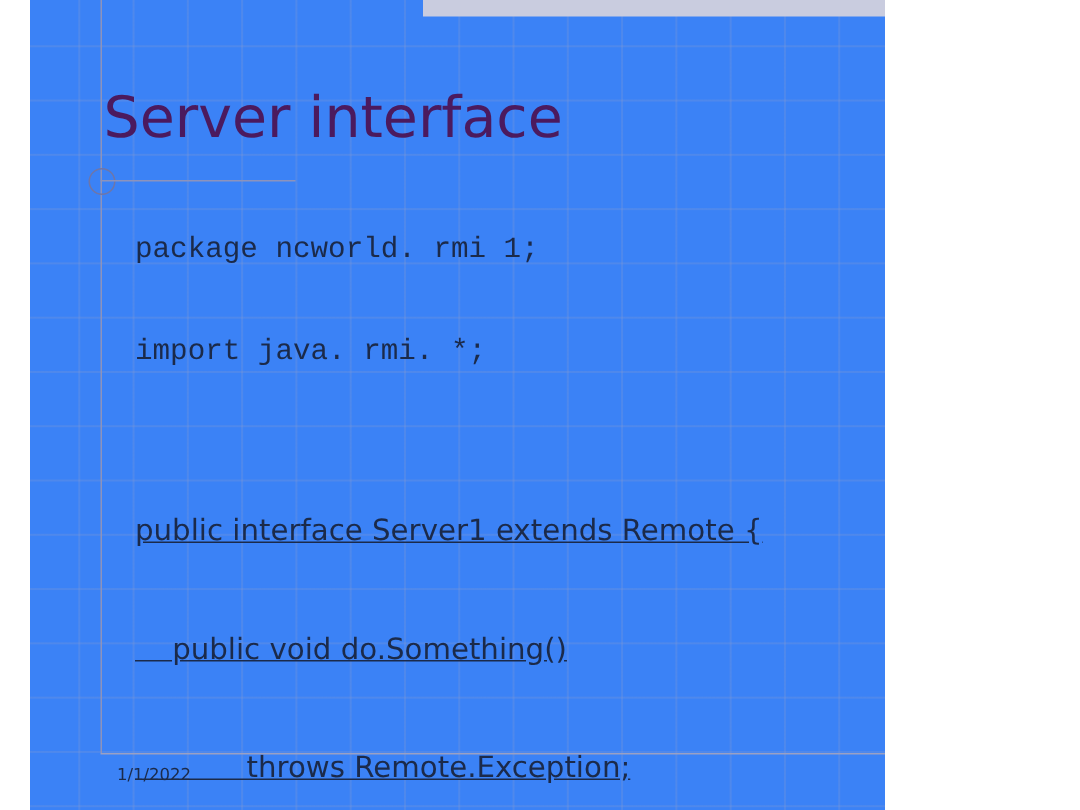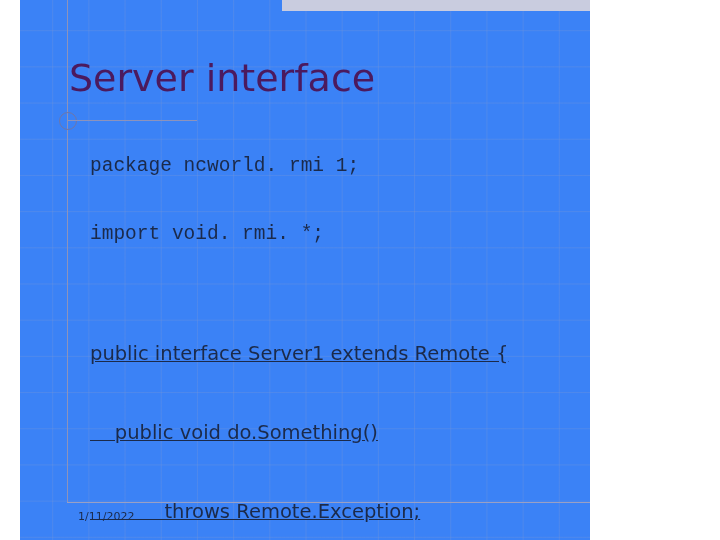--- a/index.html
+++ b/index.html
@@ -167,27 +167,27 @@
   <div class="top-bar-accent"></div>
 
   <div class="v-rule"></div>
   <div class="rule-circle"></div>
   <div class="title-rule"></div>
 
   <div class="title">Server interface</div>
 
   <div class="body-block">
     <div class="para">package ncworld. rmi 1;</div>
-    <div class="para">import void. rmi. *;</div>
+    <div class="para">import java. rmi. *;</div>
     <div class="code-lines">
       <div class="code-line">public interface Server1 extends Remote {</div>
       <div class="code-line">    public void do.Something()</div>
       <div class="code-line">            throws Remote.Exception;</div>
       
     </div>
   </div>
 
   <div class="bottom-rule"></div>
 
-  <div class="footer-date">1/11/2022</div>
+  <div class="footer-date">1/1/2022</div>
   <div class="footer-page">18</div>
 
 </div>
 
 </body></html>

